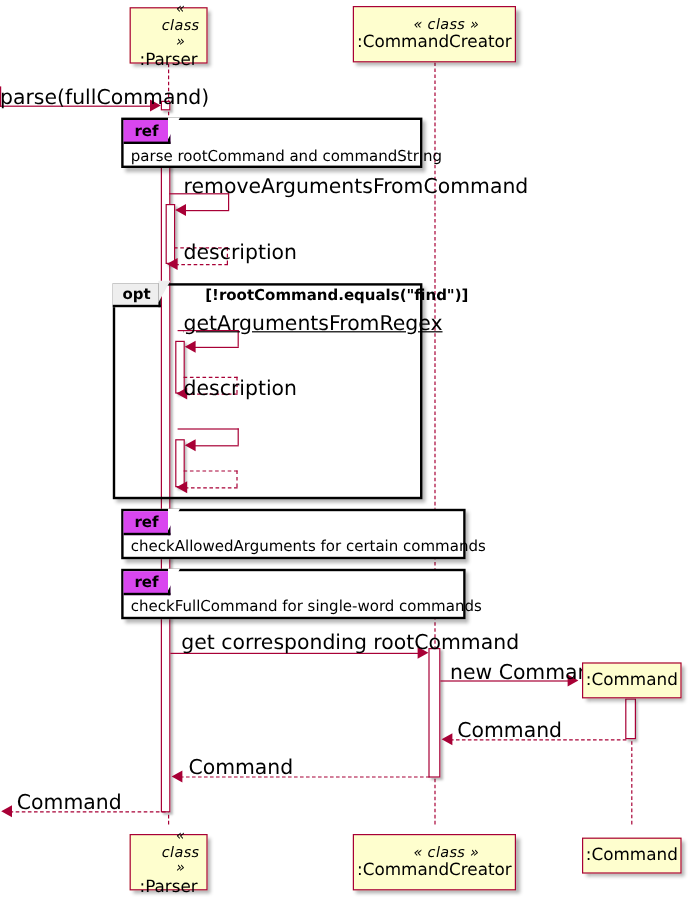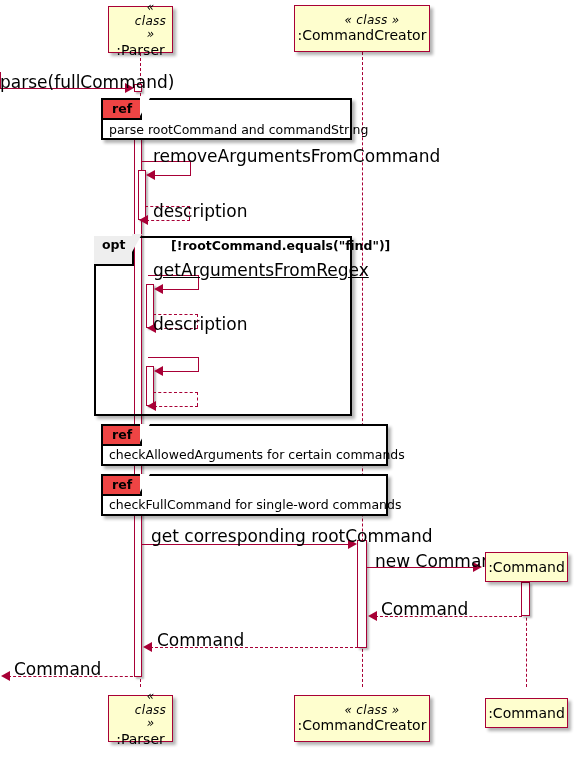--- a/index.html
+++ b/index.html
@@ -101,21 +101,21 @@
     box-shadow: 3px 3px 3px rgba(0,0,0,0.30);
   }
   .frag-tab {
     position: absolute;
     box-sizing: border-box;
     background: #EEEEEE;
     border-right: 2px solid #000000;
     border-bottom: 2px solid #000000;
     font-weight: bold;
     font-size: 12.5px;
-    padding: 1px 6px 11px 8px;
+    padding: 1px 6px 1px 8px;
     color: #000000;
     line-height: 16px;
   }
   .frag-tab::after {
     content: "";
     position: absolute;
     right: -10px;
     top: -2px;
     width: 0;
     height: 0;
@@ -133,21 +133,21 @@
   .refbox {
     position: absolute;
     box-sizing: border-box;
     border: 2px solid #000000;
     background: #FFFFFF;
     box-shadow: 3px 3px 3px rgba(0,0,0,0.30);
   }
   .ref-tab {
     position: absolute;
     box-sizing: border-box;
-    background: #ef4444;
+    background: #d946ef;
     border-right: 2px solid #000000;
     border-bottom: 2px solid #000000;
     font-weight: bold;
     font-size: 12.5px;
     padding: 1px 8px 1px 9px;
     color: #000000;
     line-height: 16px;
     left: 0;
     top: 0;
   }

